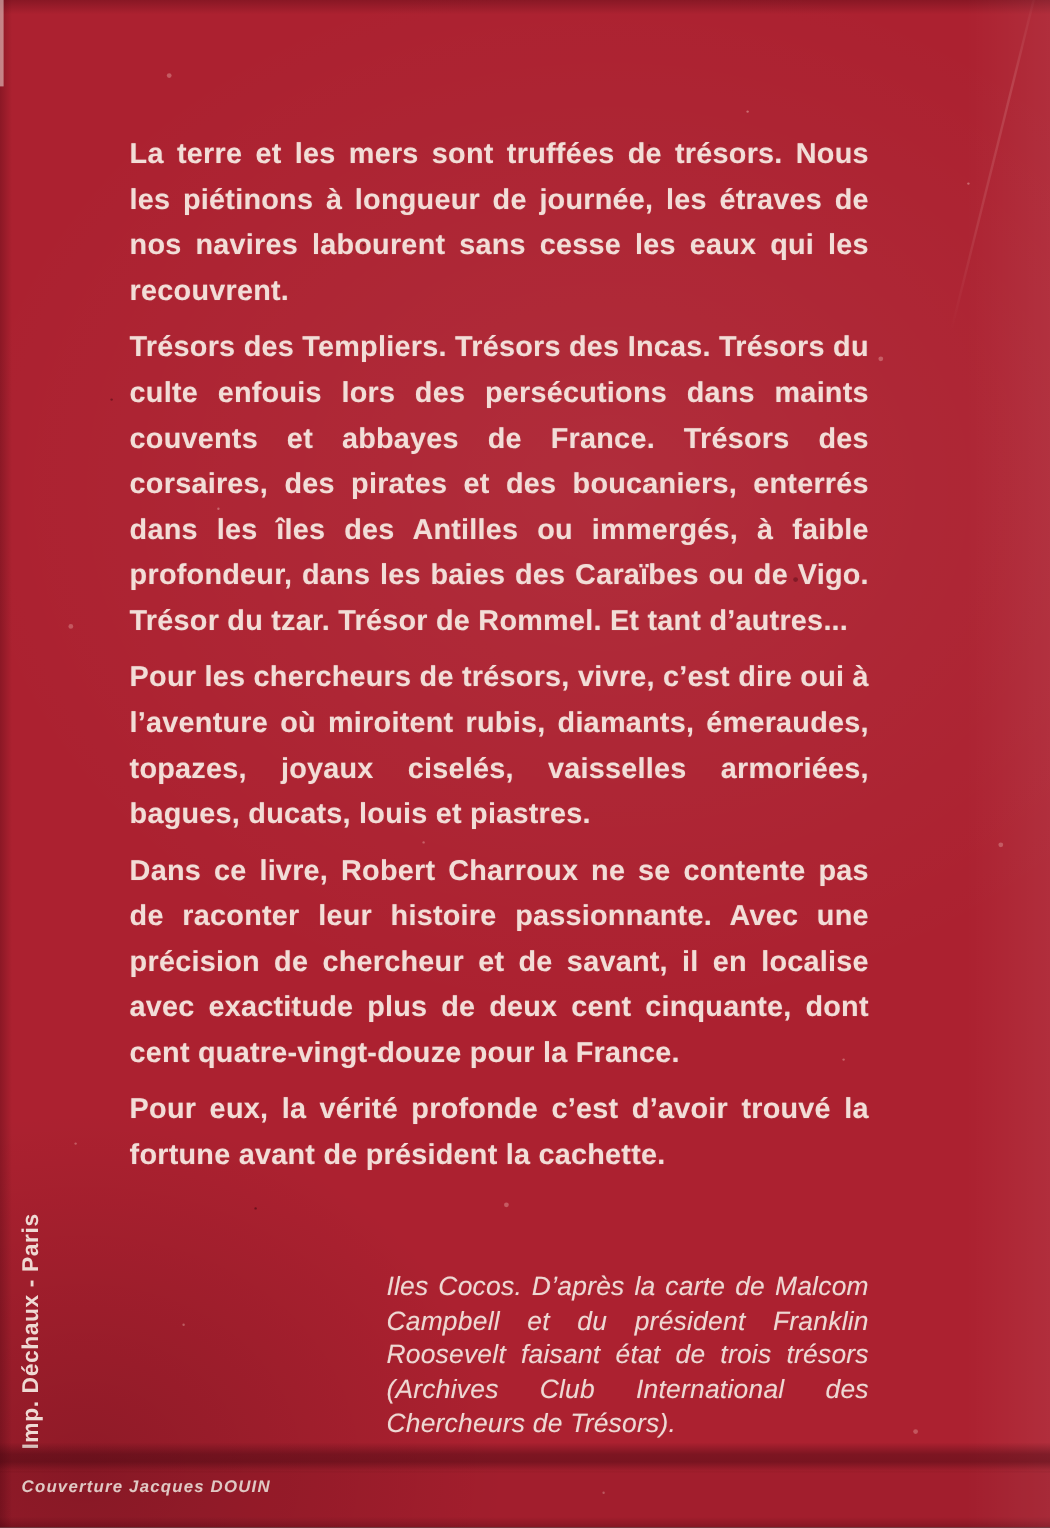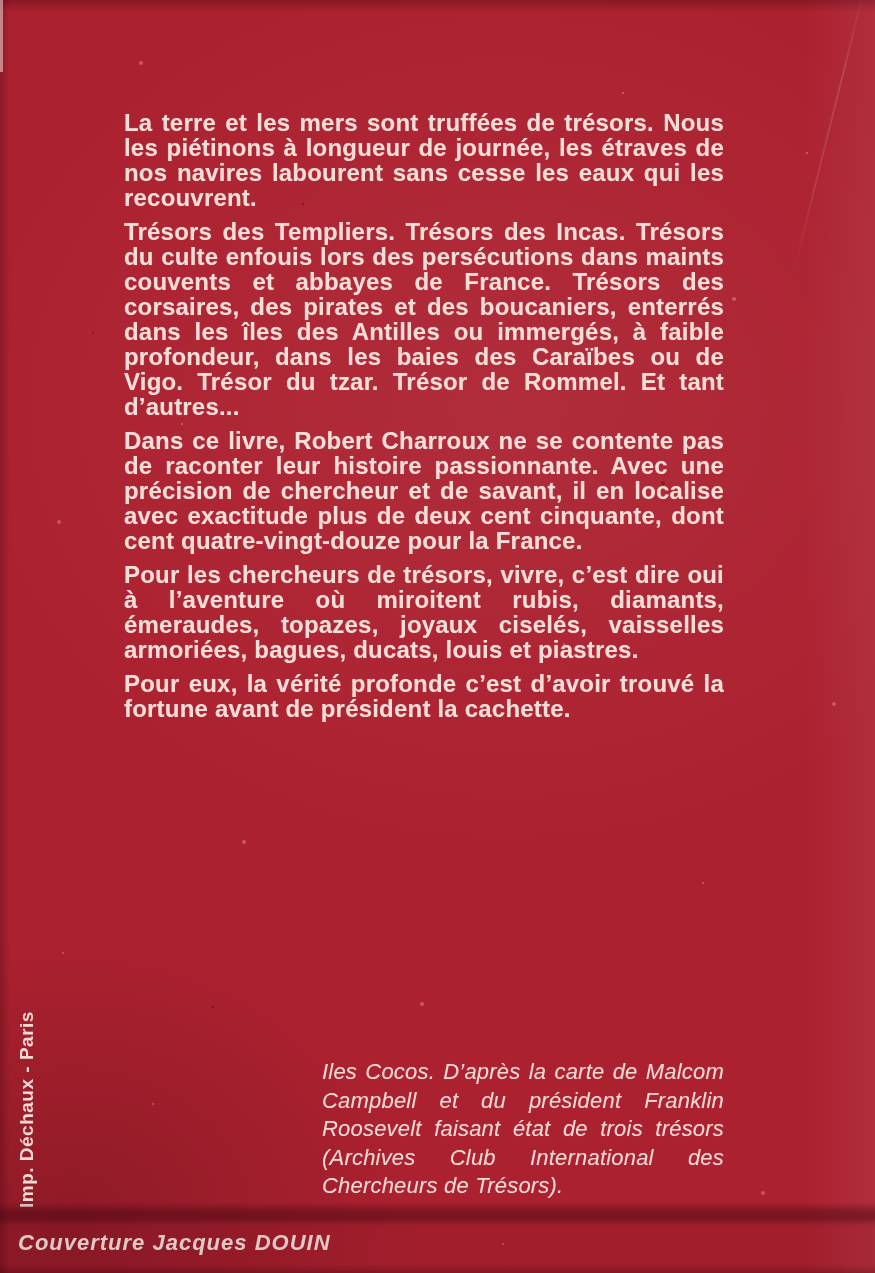--- a/index.html
+++ b/index.html
@@ -74,24 +74,24 @@
       302px 203px 0 0 rgba(45,0,8,.45),
       662px 482px 0 1px rgba(45,0,8,.35),
       212px 1006px 0 0 rgba(45,0,8,.45),
       92px 332px 0 0 rgba(45,0,8,.40),
       540px 120px 0 0 rgba(45,0,8,.35);
   }
   .blurb{
     position:absolute;left:108px;top:110px;width:616px;
   }
   .blurb p{
-    font-size:24px;line-height:25px;font-weight:bold;
+    font-size:24px;line-height:38px;font-weight:bold;
     text-align:justify;
     letter-spacing:.2px;
-    margin:0 0 9px 16px;
+    margin:0 0 9px 0;
     text-shadow:0 0 1px rgba(242,221,215,.35);
   }
   .photo-caption{
     position:absolute;left:322px;top:1058px;width:402px;
     font-size:22px;line-height:28.5px;
     font-style:italic;font-weight:normal;
     text-align:justify;
     letter-spacing:.2px;
     color:#eed8d3;
     text-shadow:0 0 1px rgba(242,221,215,.3);
@@ -99,41 +99,41 @@
   .printer-credit{
     position:absolute;left:15px;top:1208px;
     width:212px;height:24px;line-height:24px;
     transform:rotate(-90deg);transform-origin:0 0;
     font-size:19px;font-weight:bold;letter-spacing:.5px;
     white-space:nowrap;
     color:#efd9d3;
   }
   .designer-credit{
     position:absolute;left:18px;top:1230px;
-    font-size:22px;font-weight:bold;font-style:italic;
+    font-size:14px;font-weight:bold;font-style:italic;
     letter-spacing:1px;white-space:nowrap;
     color:#eed8d2;
   }
 </style>
 </head>
 <body>
 
 <div class="cover">
 
   <div class="edge-shade"></div>
   <div class="corner-sliver"></div>
   <div class="scratch"></div>
   <div class="speck-light"></div>
   <div class="speck-dark"></div>
 
   <main class="blurb">
     <p>La terre et les mers sont truffées de trésors. Nous les piétinons à longueur de journée, les étraves de nos navires labourent sans cesse les eaux qui les recouvrent.</p>
     <p>Trésors des Templiers. Trésors des Incas. Trésors du culte enfouis lors des persécutions dans maints couvents et abbayes de France. Trésors des corsaires, des pirates et des boucaniers, enterrés dans les îles des Antilles ou immergés, à faible profondeur, dans les baies des Caraïbes ou de Vigo. Trésor du tzar. Trésor de Rommel. Et tant d’autres...</p>
+    <p>Pour les chercheurs de trésors, vivre, c’est dire oui à l’aventure où miroitent rubis, diamants, émeraudes, topazes, joyaux ciselés, vaisselles armoriées, bagues, ducats, louis et piastres.</p>
     <p>Dans ce livre, Robert Charroux ne se contente pas de raconter leur histoire passionnante. Avec une précision de chercheur et de savant, il en localise avec exactitude plus de deux cent cinquante, dont cent quatre-vingt-douze pour la France.</p>
-    <p>Pour les chercheurs de trésors, vivre, c’est dire oui à l’aventure où miroitent rubis, diamants, émeraudes, topazes, joyaux ciselés, vaisselles armoriées, bagues, ducats, louis et piastres.</p>
     <p>Pour eux, la vérité profonde c’est d’avoir trouvé la fortune avant de président la cachette.</p>
   </main>
 
   <div class="photo-caption">Iles Cocos. D’après la carte de Malcom Campbell et du président Franklin Roosevelt faisant état de trois trésors (Archives Club International des Chercheurs de Trésors).</div>
 
   <div class="printer-credit">Imp. Déchaux - Paris</div>
 
   <div class="designer-credit">Couverture Jacques DOUIN</div>
 
   <div class="crease-band"></div>

